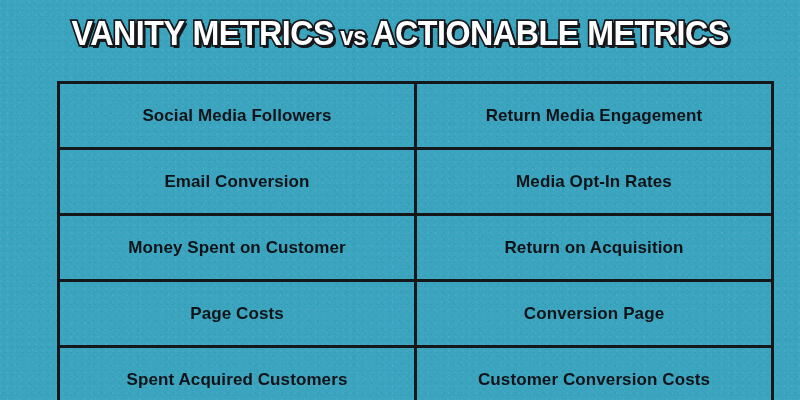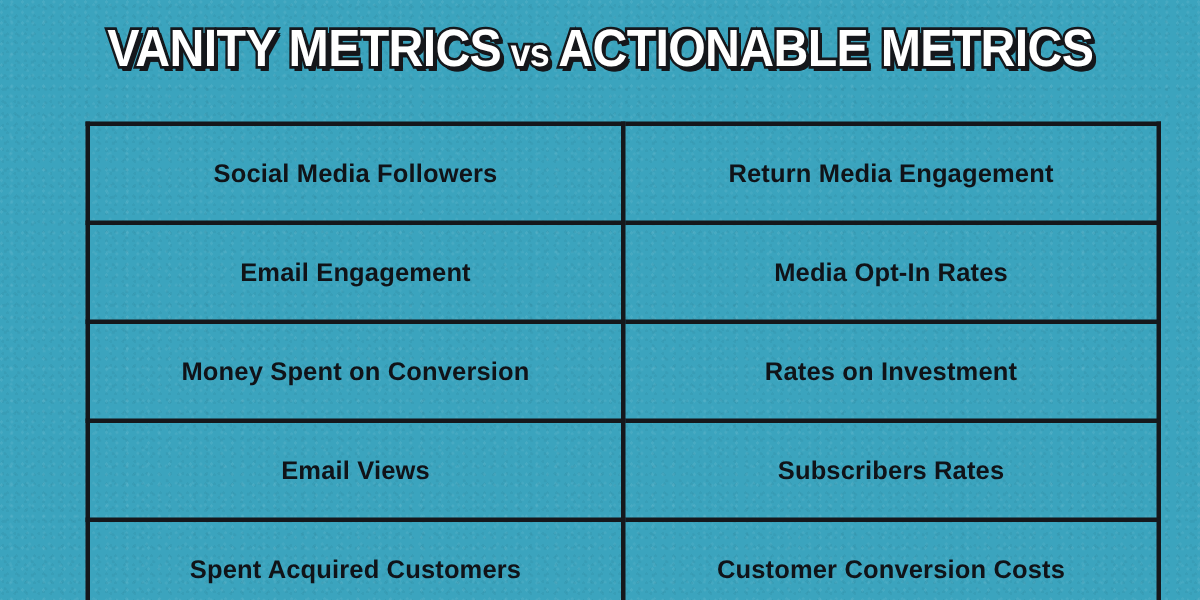--- a/index.html
+++ b/index.html
@@ -107,30 +107,30 @@
     <span class="title-text"><span>VANITY METRICS</span><span class="title-vs"> <span>vs</span> </span><span>ACTIONABLE METRICS</span></span>
   </div>
 
   <table id="metrics-table">
     <tbody>
       <tr>
         <td class="cell-vanity">Social Media Followers</td>
         <td class="cell-actionable">Return Media Engagement</td>
       </tr>
       <tr>
-        <td class="cell-vanity">Email Engagement</td>
+        <td class="cell-vanity">Email Conversion</td>
         <td class="cell-actionable">Media Opt-In Rates</td>
       </tr>
       <tr>
-        <td class="cell-vanity">Money Spent on Conversion</td>
-        <td class="cell-actionable">Rates on Investment</td>
+        <td class="cell-vanity">Money Spent on Customer</td>
+        <td class="cell-actionable">Return on Acquisition</td>
       </tr>
       <tr>
-        <td class="cell-vanity">Email Views</td>
-        <td class="cell-actionable">Subscribers Rates</td>
+        <td class="cell-vanity">Page Costs</td>
+        <td class="cell-actionable">Conversion Page</td>
       </tr>
       <tr>
         <td class="cell-vanity">Spent Acquired Customers</td>
         <td class="cell-actionable">Customer Conversion Costs</td>
       </tr>
     </tbody>
   </table>
 
 </div>
 

